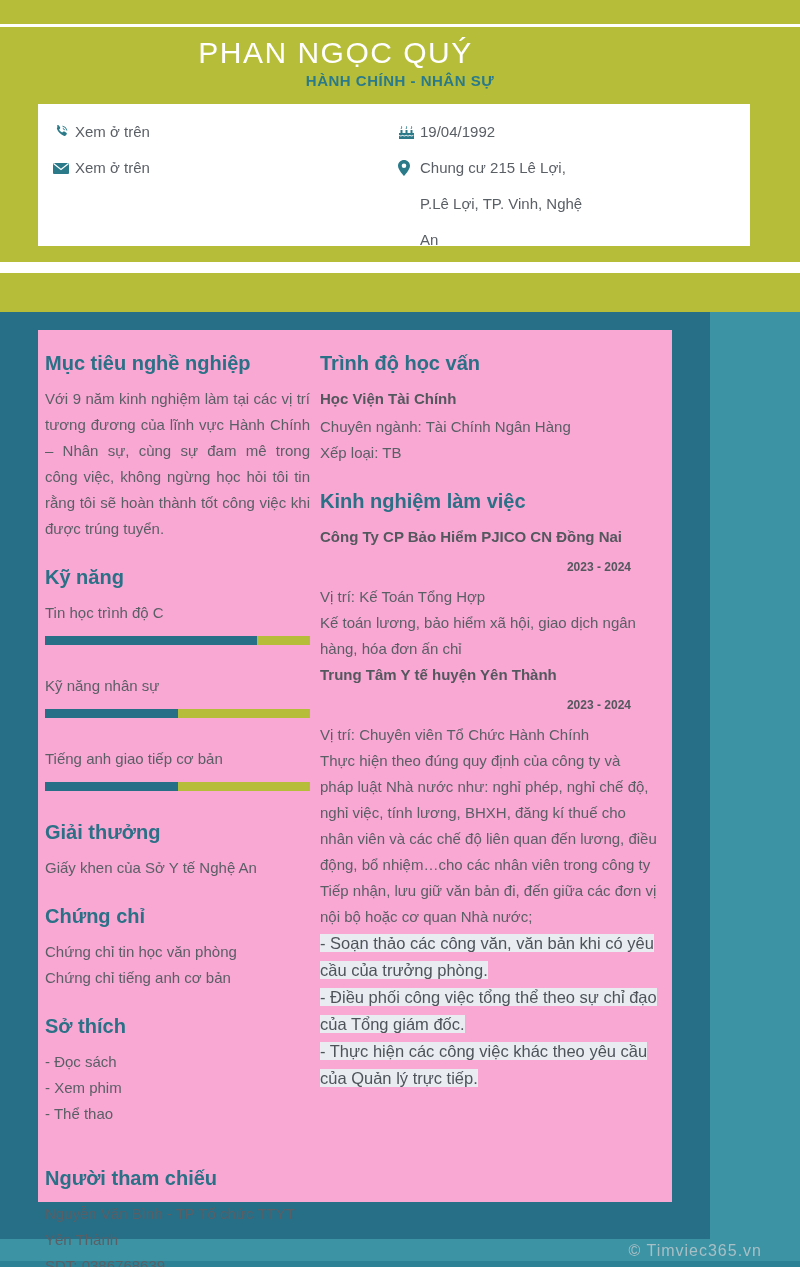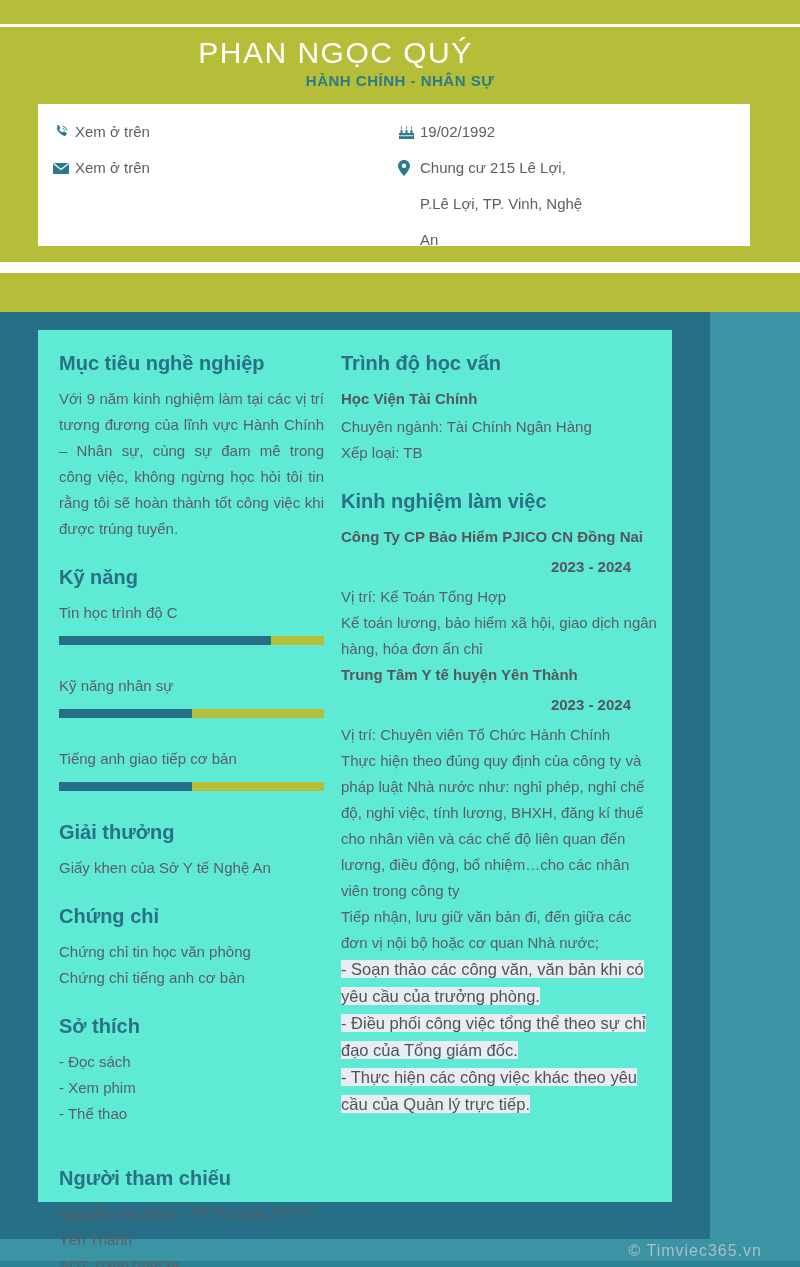--- a/index.html
+++ b/index.html
@@ -48,43 +48,43 @@
   .contact-col-left{width:345px;}
   .contact-col-right{width:352px;}
   .contact-row{display:flex;align-items:flex-start;line-height:36px;color:var(--text);font-size:15px;}
   .contact-icon{width:22px;display:inline-flex;justify-content:flex-start;align-items:center;height:36px;flex:none;}
   .contact-icon svg{display:block;}
   .contact-text{color:var(--text);}
   .contact-address{width:165px;}
 
   
   .content-card{
-    position:absolute;left:38px;top:330px;width:634px;height:872px;background:#5eead4;
-    padding:20px 15px 0 21px;display:flex;gap:17px;
+    position:absolute;left:38px;top:330px;width:634px;height:872px;background:#f9a8d4;
+    padding:20px 15px 0 7px;display:flex;gap:10px;
   }
   .col-left{width:265px;flex:none;}
   .col-right{flex:1;min-width:0;}
   .section-heading{
     color:var(--heading);font-size:20px;font-weight:700;line-height:26px;margin-bottom:10px;
   }
   .body-text{color:var(--text);font-size:15px;line-height:26px;}
   .objective-text{text-align:justify;}
   .mt-section{margin-top:22px;}
 
   
   .skill-item{margin-top:8px;}
   .skill-label{color:var(--text);font-size:15px;line-height:26px;}
   .skill-bar{height:9px;background:var(--olive);margin-top:10px;margin-bottom:28px;width:265px;}
   .skill-fill{height:9px;background:var(--teal-dark);width:50%;}
 
   .list-line{color:var(--text);font-size:15px;line-height:26px;}
 
   
   .edu-school,.job-company{color:var(--text-bold);font-size:15px;font-weight:700;line-height:26px;margin-bottom:2px;}
-  .job-period{color:var(--text-bold);font-size:15px;font-weight:700;line-height:26px;text-align:right;padding-right:26px;margin:4px 0;}
+  .job-period{color:var(--text-bold);font-size:12px;font-weight:700;line-height:26px;text-align:right;padding-right:26px;margin:4px 0;}
   .job-desc{color:var(--text);font-size:15px;line-height:26px;}
   .hl-line{
     display:inline;background:var(--hl-bg);
     font-size:16.5px;line-height:26px;color:#4e535a;
     -webkit-box-decoration-break:clone;box-decoration-break:clone;
   }
   .hl-block{line-height:26px;}
 
   
   .watermark{
@@ -131,21 +131,21 @@
     </div>
     <div class="contact-col-right">
       <div class="contact-row">
         <span class="contact-icon">
           <svg width="17" height="15" viewBox="0 0 17 15">
               <path fill="#2a7a8a" d="M1 8h15v6H1zM2.5 5h2v3h-2zM7.5 5h2v3h-2zM12.5 5h2v3h-2z"></path>
               <path fill="none" stroke="#2a7a8a" stroke-width="1" d="M3.5 4c-.8-1 .8-1.6 0-2.6M8.5 4c-.8-1 .8-1.6 0-2.6M13.5 4c-.8-1 .8-1.6 0-2.6"></path>
               <path fill="#fff" d="M1 9.8c1.2 1 2.4 1 3.6 0 1.2 1 2.4 1 3.6 0 1.2 1 2.4 1 3.6 0 1.2 1 2.4 1 3.6 0v1c-1.2 1-2.4 1-3.6 0-1.2 1-2.4 1-3.6 0-1.2 1-2.4 1-3.6 0-1.2 1-2.4 1-3.6 0z" opacity=".9"></path>
             </svg>
         </span>
-        <span class="contact-text">19/02/1992</span>
+        <span class="contact-text">19/04/1992</span>
       </div>
       <div class="contact-row">
         <span class="contact-icon">
           <svg width="12" height="16" viewBox="0 0 12 16">
               <path fill="#2a7a8a" d="M6 0C2.7 0 0 2.6 0 5.8 0 10 6 16 6 16s6-6 6-10.2C12 2.6 9.3 0 6 0zm0 8a2.3 2.3 0 1 1 0-4.6A2.3 2.3 0 0 1 6 8z"></path>
             </svg>
         </span>
         <span class="contact-text contact-address">Chung cư 215 Lê Lợi, P.Lê Lợi, TP. Vinh, Nghệ An</span>
       </div>
     </div>

